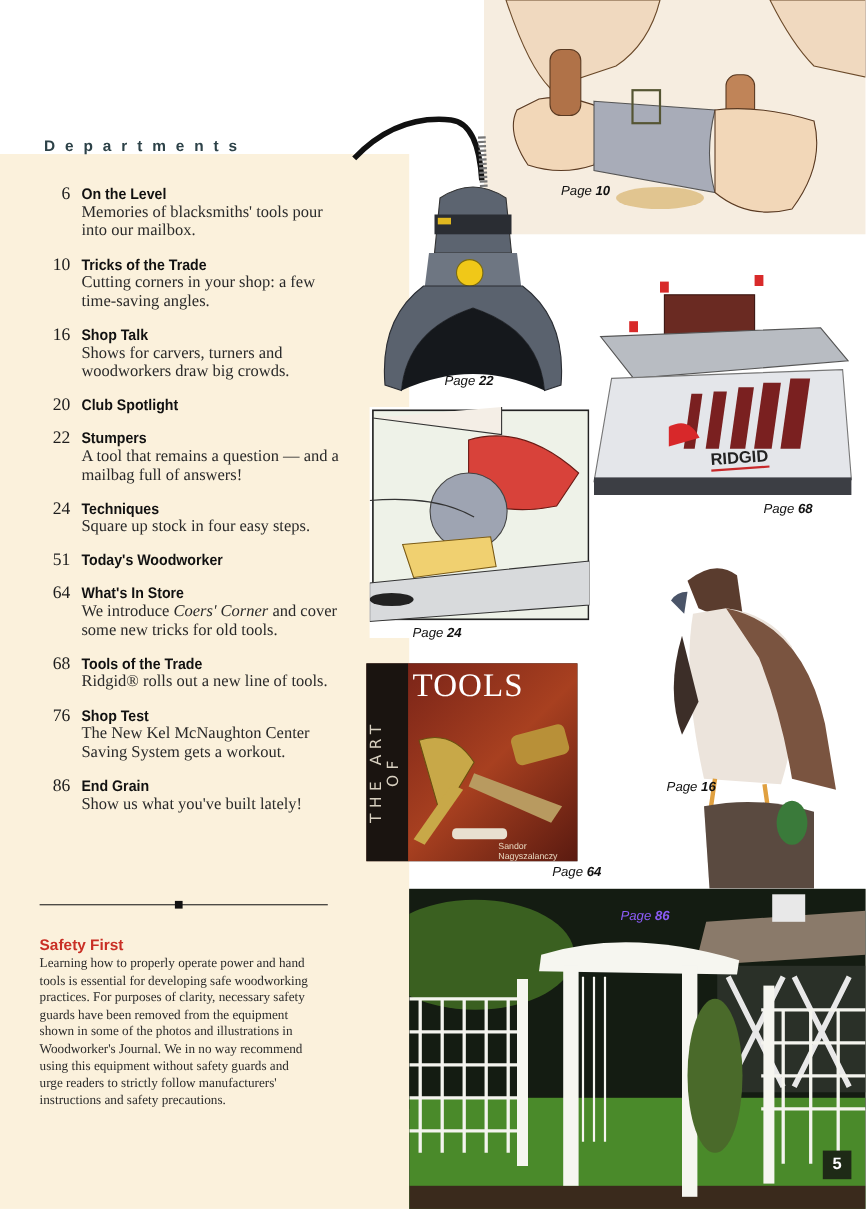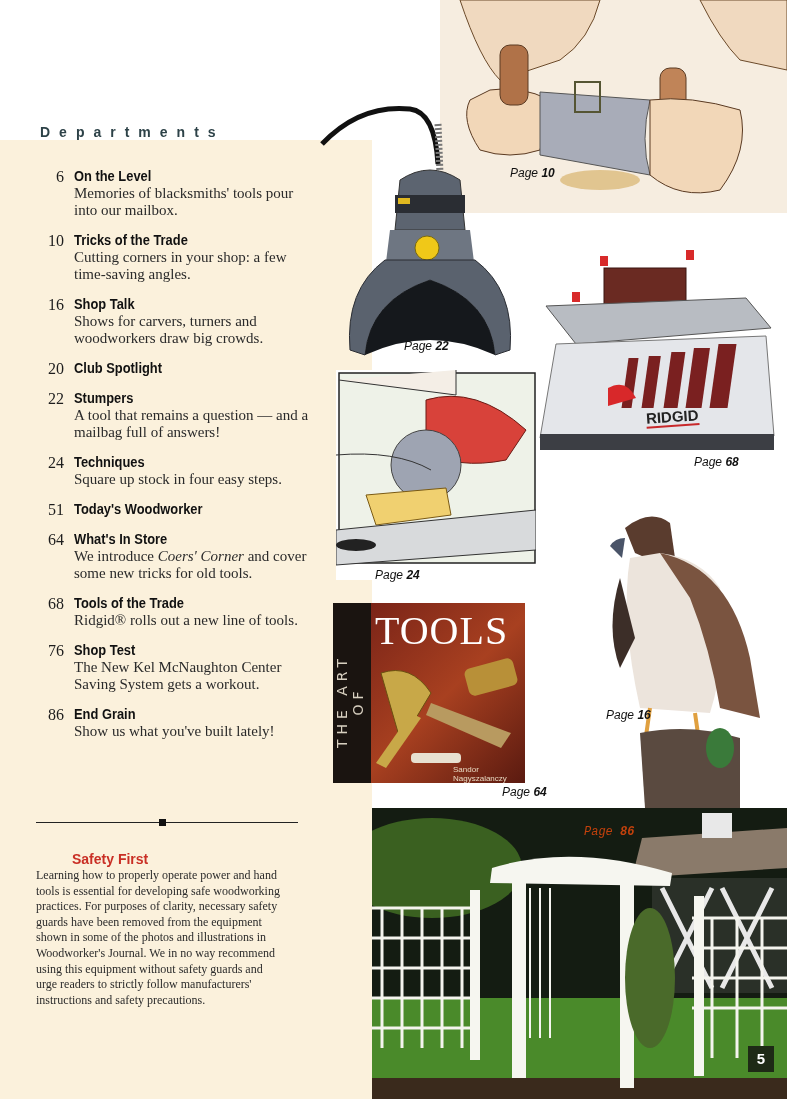--- a/index.html
+++ b/index.html
@@ -28,21 +28,21 @@
     }
     .entry .desc {
       font-family: "Liberation Serif", serif; font-size: 15px; color: #2a2a2a;
       line-height: 17px; width: 240px;
     }
     .divider { position: absolute; left: 36px; top: 822px; width: 262px; height: 1px; background: #222; }
     .divider-dot { position: absolute; left: 159px; top: 819px; width: 7px; height: 7px; background: #111; }
 
     .safety-title {
       position: absolute; left: 36px; top: 851px;
-      font-family: "Liberation Sans", sans-serif; font-weight: bold; font-size: 14px; color: #c92f25; margin-left: 36px;
+      font-family: "Liberation Sans", sans-serif; font-weight: bold; font-size: 14px; color: #c92f25;
     }
     .safety-body {
       position: absolute; left: 36px; top: 868px; width: 245px;
       font-family: "Liberation Serif", serif; font-size: 12px; line-height: 15.6px; color: #2b2b2b;
     }
 
     .img { position: absolute; overflow: hidden; }
     .caption {
       position: absolute; font-family: "Liberation Sans", sans-serif; font-style: italic;
       font-size: 12px; color: #111;
@@ -207,21 +207,21 @@
   </svg>
 </div>
 <div class="caption" style="left:375px;top:568px;">
   <span>Page</span> <b>24</b>
 </div>
 
 <div class="img book">
   <div style="position:absolute;left:0;top:0;width:38px;height:180px;background:#1a1410;"></div>
   <div style="position:absolute;left:38px;top:0;width:154px;height:180px;background:linear-gradient(135deg,#7a2418,#a84020 50%,#5a1a10);"></div>
   <div style="position:absolute;left:-48px;top:82px;width:130px;transform:rotate(-90deg);color:#d8d0c0;font-family:'DejaVu Sans',sans-serif;font-size:14px;letter-spacing:5px;text-align:center;">THE ART OF</div>
-  <div style="position:absolute;left:42px;top:4px;color:#fff;font-family:'Liberation Serif',serif;font-size:40px;letter-spacing:1px;">TOOLS</div>
+  <div style="position:absolute;left:42px;top:4px;color:#fff;font-family:'Liberation Serif',serif;font-size:30px;letter-spacing:1px;">TOOLS</div>
   <svg style="position:absolute;left:38px;top:50px;" width="154" height="130" viewBox="0 0 154 130">
     <path d="M10 20 Q40 10 60 40 L30 90 Z" fill="#c8a848" stroke="#6a5010"></path>
     <rect x="95" y="10" width="50" height="28" rx="6" fill="#b89038" transform="rotate(-15 120 24)"></rect>
     <path d="M60 50 L140 80 L130 95 L55 62 Z" fill="#b89a60"></path>
     <path d="M5 110 L40 60 L50 65 L15 115 Z" fill="#c8a848"></path>
     <rect x="40" y="100" width="50" height="10" rx="4" fill="#e8e0d0"></rect>
   </svg>
   <div style="position:absolute;left:120px;top:162px;color:#e8d8c0;font-family:'Liberation Sans',sans-serif;font-size:8px;">Sandor Nagyszalanczy</div>
 </div>
 <div class="caption" style="left:470px;top:785px;margin-left:32px;">
@@ -263,17 +263,17 @@
     <rect x="98" y="82" width="10" height="170" fill="#f6f6f0"></rect>
     <rect x="322" y="88" width="10" height="180" fill="#f6f6f0"></rect>
     <path d="M120 60 Q200 35 300 65 L298 78 L118 75 Z" fill="#f6f6f0"></path>
     <rect x="140" y="70" width="14" height="200" fill="#f6f6f0"></rect>
     <rect x="248" y="70" width="14" height="210" fill="#f6f6f0"></rect>
     <rect x="154" y="75" width="94" height="30" fill="#f6f6f0" opacity="0.0"></rect>
     <path d="M158 80 L158 230 M168 80 L168 230 M178 80 L178 230" stroke="#f6f6f0" stroke-width="2"></path>
     <ellipse cx="278" cy="170" rx="25" ry="70" fill="#4a6a2a"></ellipse>
   </svg>
 </div>
-<div class="caption" style="left:584px;top:825px;color:#c2410c;font-family:Liberation Mono, monospace;">
+<div class="caption" style="left:564px;top:825px;color:#8b5cf6;">
   <span>Page</span> <b>86</b>
 </div>
 
 <div class="page-badge">5</div>
 
 </body></html>

